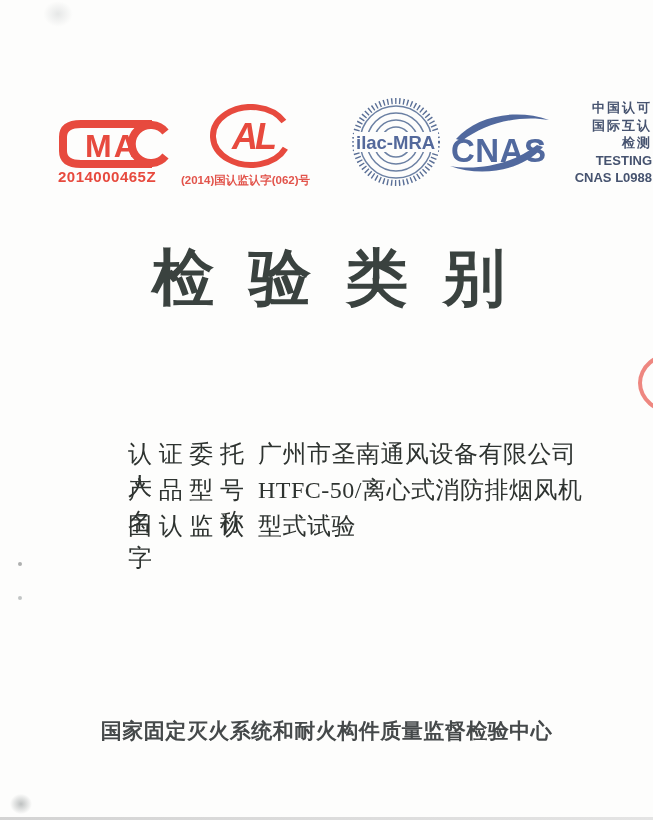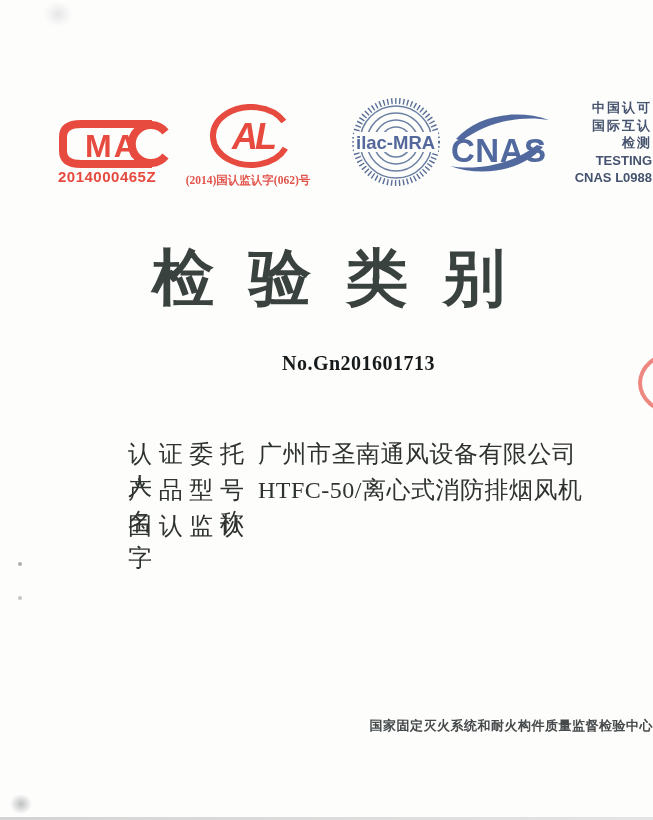--- a/index.html
+++ b/index.html
@@ -10,23 +10,23 @@
   }
   
   .cma-svg { position:absolute; left:58px; top:119px; }
   .cma-number {
     position:absolute; left:58px; top:168px; width:100px; text-align:left;
     font-family:"Liberation Sans", sans-serif; font-weight:bold;
     font-size:15px; letter-spacing:.5px; color:#e74a3e;
   }
   .cal-svg { position:absolute; left:209px; top:104px; }
   .cal-caption {
-    position:absolute; left:181px; top:173px; width:134px; text-align:center;
+    position:absolute; left:181px; top:173px; width:134px; text-align:left;
     font-size:11.5px; font-weight:bold; color:#e2544b;
-    font-family:Liberation Serif, serif;
+    font-family:Liberation Sans, sans-serif;
   }
   .ilac-svg { position:absolute; left:352px; top:98px; }
   .cnas-svg { position:absolute; left:446px; top:108px; }
   .cnas-lines {
     position:absolute; left:562px; top:99px; width:90px;
     font-size:13px; line-height:17.5px; font-weight:bold; color:#46536f;text-align:right;
   }
   .cnas-lines .zh { letter-spacing:2px; }
   
   .title {
@@ -44,22 +44,22 @@
   .field-row { position:absolute; left:0; width:100%; height:24px;
     font-family:"Liberation Serif", serif; font-size:24px; color:#2e3330; }
   .row-0 { top:438px; } .row-1 { top:474px; } .row-2 { top:510px; }
   .field-label {
     position:absolute; left:128px; width:116px; display:inline-block;
     text-align:justify; text-align-last:justify; text-justify:inter-character;
   }
   .field-value { position:absolute; left:258px; white-space:nowrap; letter-spacing:.5px; }
   
   .footer {
-    position:absolute; left:0; top:717px; width:100%; text-align:right;
-    font-size:13px; font-weight:bold; letter-spacing:.5px; color:#45494a;
+    position:absolute; left:0; top:717px; width:100%; text-align:center;
+    font-size:21px; font-weight:bold; letter-spacing:.5px; color:#45494a;
     font-family:"Liberation Sans", sans-serif;
   }
   
   .stamp-arc {
     position:absolute; left:638px; top:352px; width:64px; height:54px;
     border:4px solid #ec7a72; border-radius:50%; opacity:.9;
   }
   .smudge-top-left {
     position:absolute; left:42px; top:0; width:32px; height:28px;
     background:radial-gradient(ellipse at center, #dcdede 0%, rgba(255,255,255,0) 65%);
@@ -116,32 +116,32 @@
   <div class="cnas-lines">
     <div class="zh">中国认可</div>
     <div class="zh">国际互认</div>
     <div class="zh">检测</div>
     <div>TESTING</div>
     <div>CNAS L0988</div>
   </div>
 
   <h1 class="title">检验类别</h1>
 
-  <div class="report-no">No.Gn201601713</div>
 
   <div class="field-row row-0">
     <span class="field-label">认证委托人</span>
     <span class="field-value">广州市圣南通风设备有限公司</span>
   </div>
   <div class="field-row row-1">
     <span class="field-label">产品型号名称</span>
     <span class="field-value">HTFC-50/离心式消防排烟风机</span>
   </div>
   <div class="field-row row-2">
     <span class="field-label">国认监认字</span>
+    <span class="field-value">型式试验</span>
   </div>
 
   <div class="footer">国家固定灭火系统和耐火构件质量监督检验中心</div>
 
   <div class="stamp-arc"></div>
   <div class="smudge-top-left"></div>
   <div class="smudge-bottom-left"></div>
   <div class="dot-1"></div>
   <div class="dot-2"></div>
   <div class="bottom-edge"></div>

